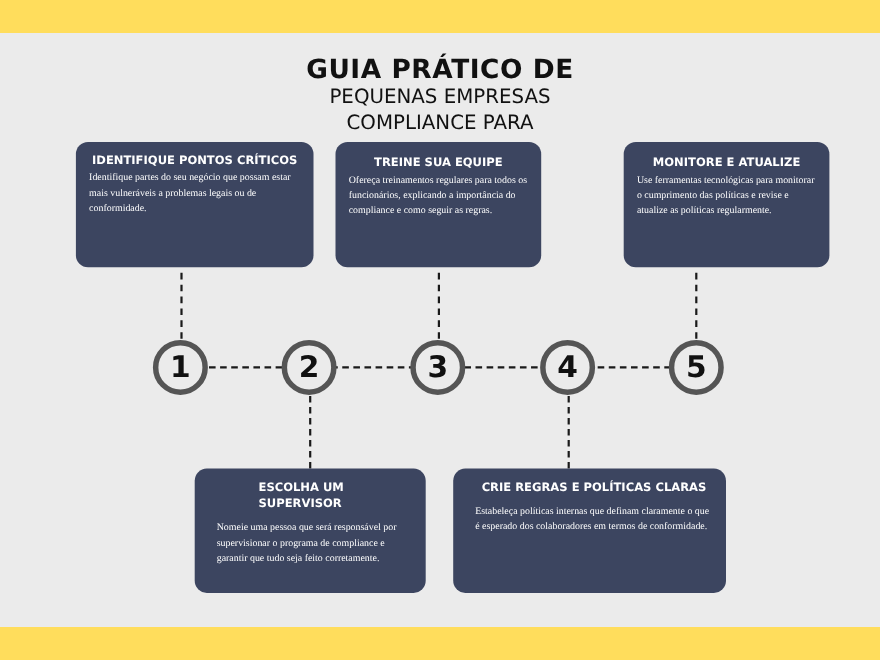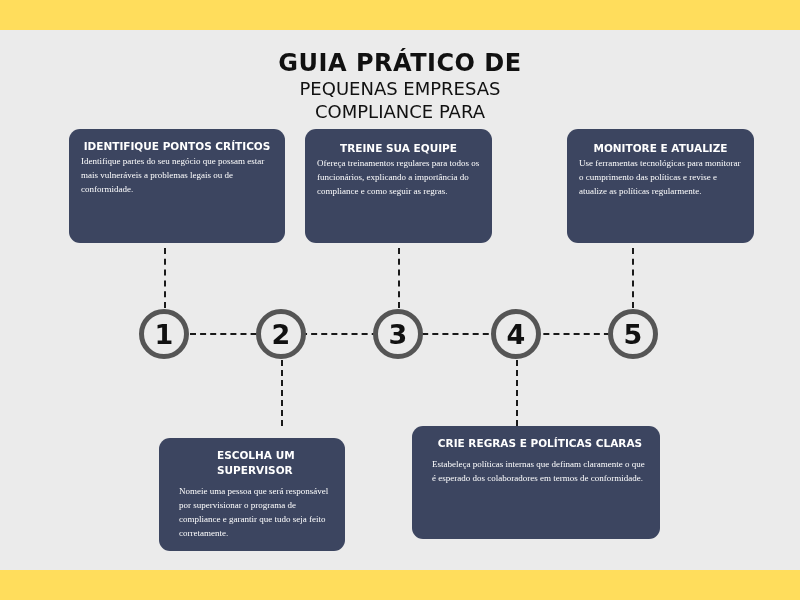--- a/index.html
+++ b/index.html
@@ -28,21 +28,21 @@
       margin: 0; font-family: Liberation Serif, serif; font-size: 9px; line-height: 14px;
     }
     .card.c1 { left: 69px; top: 129px; width: 216px; height: 114px; }
     .card.c1 p { margin-top: 0px; }
     .card.c3 { left: 305px; top: 129px; width: 187px; height: 114px; }
     .card.c3 h3 { margin-top: 2px; }
     .card.c3 p { }
     .card.c5 { left: 567px; top: 129px; width: 187px; height: 114px; }
     .card.c5 h3 { margin-top: 2px; }
     .card.c5 p { margin-top: 0; }
-    .card.c2 { left: 159px; top: 426px; width: 186px; height: 113px; padding-left: 20px; margin-top: 12px; }
+    .card.c2 { left: 177px; top: 426px; width: 210px; height: 113px; padding-left: 20px; }
     .card.c2 h3 { text-align: left; padding-left: 38px; }
     .card.c2 p { margin-top: 6px; }
     .card.c4 { left: 412px; top: 426px; width: 248px; height: 113px; padding-left: 20px; }
     .card.c4 p { margin-top: 6px; }
 
     .vline { position: absolute; width: 0; border-left: 2px dashed #1a1a1a; }
     .hline { position: absolute; height: 0; border-top: 2px dashed #1a1a1a; }
 
     .circle {
       position: absolute; width: 50px; height: 50px; border-radius: 50%;

